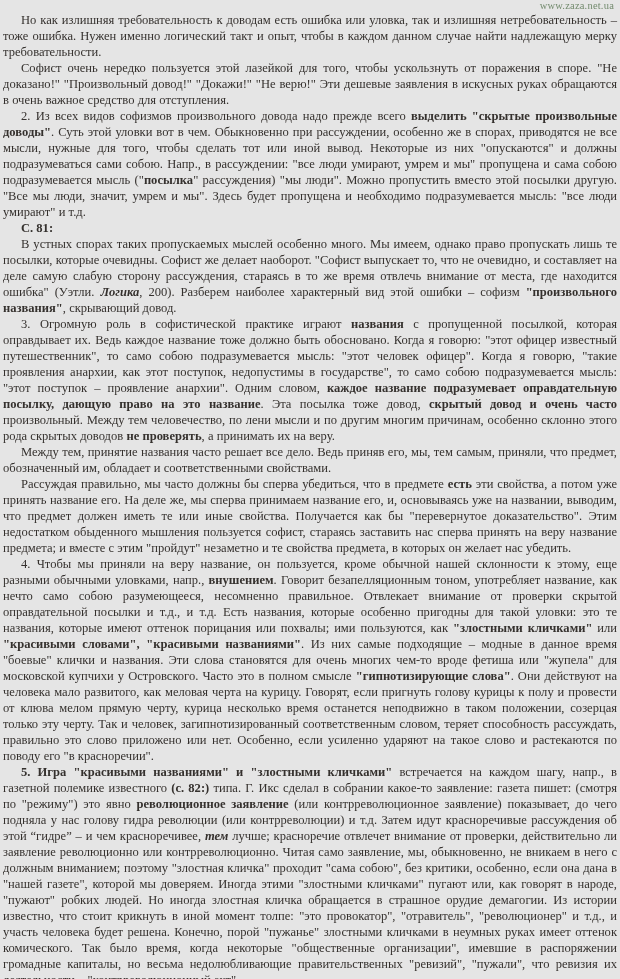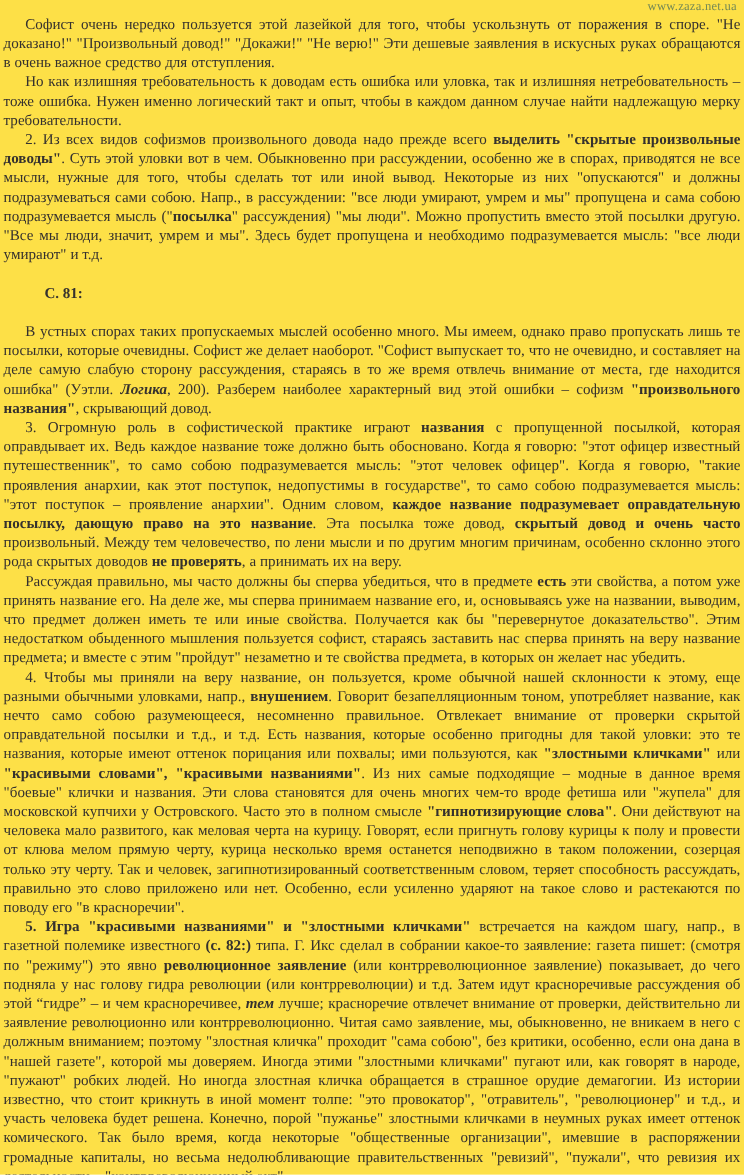--- a/index.html
+++ b/index.html
@@ -41,43 +41,44 @@
     text-align: justify;
     text-justify: inter-word;
     font-size: 12.55px;
     line-height: 16.0px;
     text-indent: 18px;
     -webkit-hyphens: none;
     hyphens: none;
     word-spacing: 0.1px;
   }
   p.pagemark {
-    margin: 16px;
+    margin: 0;
     padding: 0;
     font-size: 12.55px;
     line-height: 16.0px;
     text-indent: 18px;
     font-weight: bold;
     text-align: left;
   }
   b, strong { font-weight: bold; }
   i, em { font-style: italic; font-weight: bold; }
 </style>
 </head>
 <body>
 
-<div id="page" style="background: #fde047; color: rgb(53, 49, 46);">
+<div id="page" style="background: #e5e5e5; color: rgb(53, 49, 46);">
 
   <div id="watermark" style="color: rgb(94, 122, 88);">www.zaza.net.ua</div>
 
   <div id="content">
+      <p class="para"><span>Но как излишняя требовательность к доводам есть ошибка или уловка, так и излишняя нетребовательность – тоже ошибка. Нужен именно логический такт и опыт, чтобы в каждом данном случае найти надлежащую мерку требовательности.</span></p>
       <p class="para"><span>Софист очень нередко пользуется этой лазейкой для того, чтобы ускользнуть от поражения в споре. "Не доказано!" "Произвольный довод!" "Докажи!" "Не верю!" Эти дешевые заявления в искусных руках обращаются в очень важное средство для отступления.</span></p>
-      <p class="para"><span>Но как излишняя требовательность к доводам есть ошибка или уловка, так и излишняя нетребовательность – тоже ошибка. Нужен именно логический такт и опыт, чтобы в каждом данном случае найти надлежащую мерку требовательности.</span></p>
       <p class="para"><span>2. Из всех видов софизмов произвольного довода надо прежде всего </span><b>выделить "скрытые произвольные доводы"</b><span>. Суть этой уловки вот в чем. Обыкновенно при рассуждении, особенно же в спорах, приводятся не все мысли, нужные для того, чтобы сделать тот или иной вывод. Некоторые из них "опускаются" и должны подразумеваться сами собою. Напр., в рассуждении: "все люди умирают, умрем и мы" пропущена и сама собою подразумевается мысль ("</span><b>посылка</b><span>" рассуждения) "мы люди". Можно пропустить вместо этой посылки другую. "Все мы люди, значит, умрем и мы". Здесь будет пропущена и необходимо подразумевается мысль: "все люди умирают" и т.д.</span></p>
       <p class="pagemark">С. 81:</p>
       <p class="para"><span>В устных спорах таких пропускаемых мыслей особенно много. Мы имеем, однако право пропускать лишь те посылки, которые очевидны. Софист же делает наоборот. "Софист выпускает то, что не очевидно, и составляет на деле самую слабую сторону рассуждения, стараясь в то же время отвлечь внимание от места, где находится ошибка" (Уэтли. </span><i>Логика</i><span>, 200). Разберем наиболее характерный вид этой ошибки – софизм </span><b>"произвольного названия"</b><span>, скрывающий довод.</span></p>
       <p class="para"><span>3. Огромную роль в софистической практике играют </span><b>названия</b><span> с пропущенной посылкой, которая оправдывает их. Ведь каждое название тоже должно быть обосновано. Когда я говорю: "этот офицер известный путешественник", то само собою подразумевается мысль: "этот человек офицер". Когда я говорю, "такие проявления анархии, как этот поступок, недопустимы в государстве", то само собою подразумевается мысль: "этот поступок – проявление анархии". Одним словом, </span><b>каждое название подразумевает оправдательную посылку, дающую право на это название</b><span>. Эта посылка тоже довод, </span><b>скрытый довод и очень часто</b><span> произвольный. Между тем человечество, по лени мысли и по другим многим причинам, особенно склонно этого рода скрытых доводов </span><b>не проверять</b><span>, а принимать их на веру.</span></p>
+      <p class="para"><span>Между тем, принятие названия часто решает все дело. Ведь приняв его, мы, тем самым, приняли, что предмет, обозначенный им, обладает и соответственными свойствами.</span></p>
       <p class="para"><span>Рассуждая правильно, мы часто должны бы сперва убедиться, что в предмете </span><b>есть</b><span> эти свойства, а потом уже принять название его. На деле же, мы сперва принимаем название его, и, основываясь уже на названии, выводим, что предмет должен иметь те или иные свойства. Получается как бы "перевернутое доказательство". Этим недостатком обыденного мышления пользуется софист, стараясь заставить нас сперва принять на веру название предмета; и вместе с этим "пройдут" незаметно и те свойства предмета, в которых он желает нас убедить.</span></p>
       <p class="para"><span>4. Чтобы мы приняли на веру название, он пользуется, кроме обычной нашей склонности к этому, еще разными обычными уловками, напр., </span><b>внушением</b><span>. Говорит безапелляционным тоном, употребляет название, как нечто само собою разумеющееся, несомненно правильное. Отвлекает внимание от проверки скрытой оправдательной посылки и т.д., и т.д. Есть названия, которые особенно пригодны для такой уловки: это те названия, которые имеют оттенок порицания или похвалы; ими пользуются, как </span><b>"злостными кличками"</b><span> или </span><b>"красивыми словами", "красивыми названиями"</b><span>. Из них самые подходящие – модные в данное время "боевые" клички и названия. Эти слова становятся для очень многих чем-то вроде фетиша или "жупела" для московской купчихи у Островского. Часто это в полном смысле </span><b>"гипнотизирующие слова"</b><span>. Они действуют на человека мало развитого, как меловая черта на курицу. Говорят, если пригнуть голову курицы к полу и провести от клюва мелом прямую черту, курица несколько время останется неподвижно в таком положении, созерцая только эту черту. Так и человек, загипнотизированный соответственным словом, теряет способность рассуждать, правильно это слово приложено или нет. Особенно, если усиленно ударяют на такое слово и растекаются по поводу его "в красноречии".</span></p>
       <p class="para"><b>5. Игра "красивыми названиями" и "злостными кличками"</b><span> встречается на каждом шагу, напр., в газетной полемике известного </span><b>(с. 82:)</b><span> типа. Г. Икс сделал в собрании какое-то заявление: газета пишет: (смотря по "режиму") это явно </span><b>революционное заявление</b><span> (или контрреволюционное заявление) показывает, до чего подняла у нас голову гидра революции (или контрреволюции) и т.д. Затем идут красноречивые рассуждения об этой “гидре” – и чем красноречивее, </span><i>тем</i><span> лучше; красноречие отвлечет внимание от проверки, действительно ли заявление революционно или контрреволюционно. Читая само заявление, мы, обыкновенно, не вникаем в него с должным вниманием; поэтому "злостная кличка" проходит "сама собою", без критики, особенно, если она дана в "нашей газете", которой мы доверяем. Иногда этими "злостными кличками" пугают или, как говорят в народе, "пужают" робких людей. Но иногда злостная кличка обращается в страшное орудие демагогии. Из истории известно, что стоит крикнуть в иной момент толпе: "это провокатор", "отравитель", "революционер" и т.д., и участь человека будет решена. Конечно, порой "пужанье" злостными кличками в неумных руках имеет оттенок комического. Так было время, когда некоторые "общественные организации", имевшие в распоряжении громадные капиталы, но весьма недолюбливающие правительственных "ревизий", "пужали", что ревизия их деятельности – "контрреволюционный акт".</span></p>
     </div>
 
 </div>
 
 </body></html>

